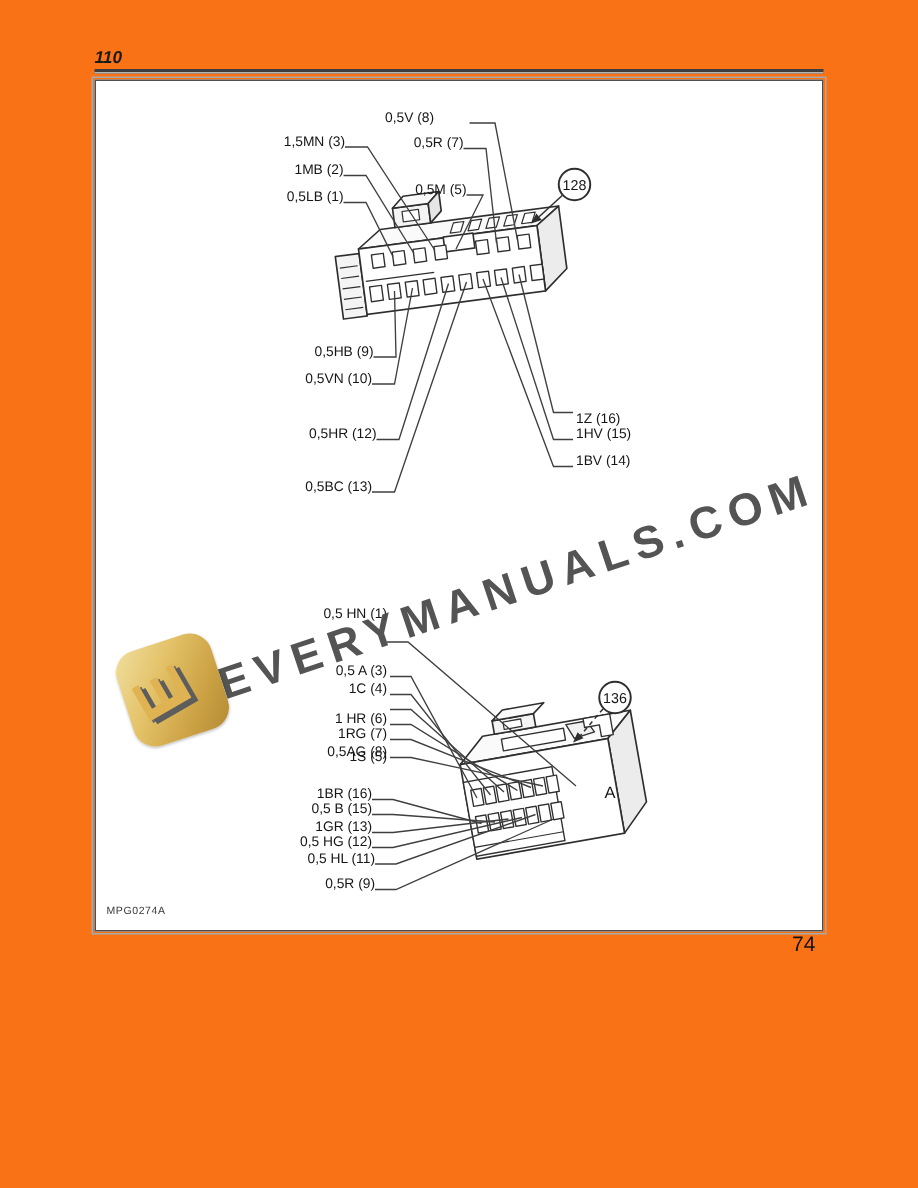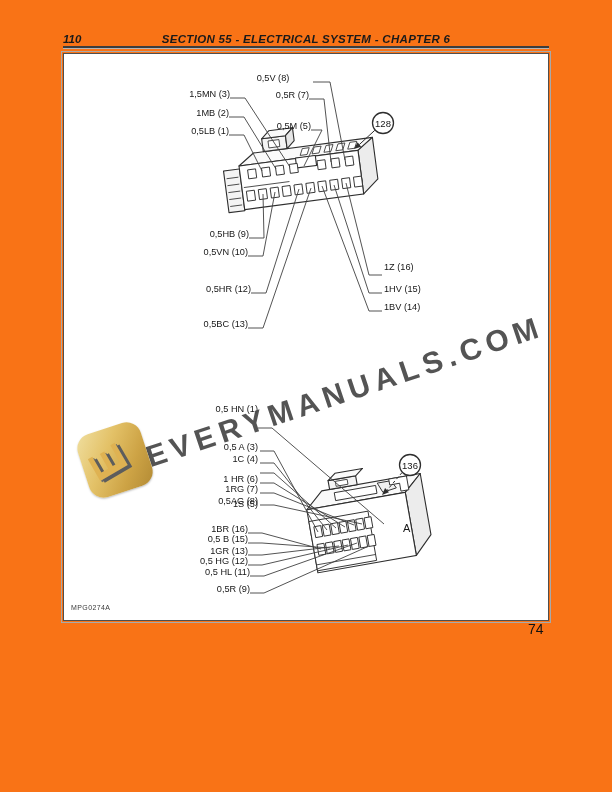--- a/index.html
+++ b/index.html
@@ -55,21 +55,20 @@
     transform:rotate(-18.5deg);transform-origin:left center;
     font-size:30px;font-weight:bold;letter-spacing:5.5px;color:#4b4b4b;opacity:0.95;
   }
 </style>
 </head>
 <body>
 
 <div class="page">
 
   <div class="hdr-pageref">110</div>
-  <div class="hdr-title">SECTION 55 - ELECTRICAL SYSTEM - CHAPTER 6</div>
   <div class="hdr-rule"></div>
 
   <div class="figbox">
 
     <svg width="484" height="566" viewBox="0 0 484 566">
 
       <g transform="translate(175,112) rotate(-7.5)" stroke="#2e2e2e" stroke-width="1.1" fill="#ffffff" stroke-linejoin="round">
 
         <rect x="-16" y="3" width="16" height="42" fill="#f4f4f4"></rect>
         <line x1="-14" y1="11" x2="-2" y2="11" stroke-width="0.8"></line>
@@ -215,21 +214,21 @@
     <div class="pl" style="left:169px;top:19px;text-align:center;">0,5V (8)</div>
     <div class="pl" style="left:165px;top:36px;">0,5R (7)</div>
     <div class="pl" style="left:86px;top:35px;">1,5MN (3)</div>
     <div class="pl" style="left:85px;top:54px;">1MB (2)</div>
     <div class="pl" style="left:85px;top:72px;">0,5LB (1)</div>
     <div class="pl" style="left:167px;top:67px;">0,5M (5)</div>
     <div class="pl" style="left:105px;top:175px;">0,5HB (9)</div>
     <div class="pl" style="left:104px;top:193px;">0,5VN (10)</div>
     <div class="pl" style="left:107px;top:230px;">0,5HR (12)</div>
     <div class="pl" style="left:104px;top:265px;">0,5BC (13)</div>
-    <div class="pl la" style="left:320px;top:208px;">1Z (16)</div>
+    <div class="pl la" style="left:320px;top:220px;">1Z (16)</div>
     <div class="pl la" style="left:320px;top:230px;">1HV (15)</div>
     <div class="pl la" style="left:320px;top:248px;">1BV (14)</div>
 
     <div class="pl" style="left:114px;top:350px;">0,5 HN (1)</div>
     <div class="pl" style="left:114px;top:388px;">0,5 A (3)</div>
     <div class="pl" style="left:114px;top:400px;">1C (4)</div>
     <div class="pl" style="left:114px;top:410px;margin-top:35px;">1S (5)</div>
     <div class="pl" style="left:114px;top:420px;">1 HR (6)</div>
     <div class="pl" style="left:114px;top:430px;">1RG (7)</div>
     <div class="pl" style="left:114px;top:442px;">0,5AG (8)</div>

